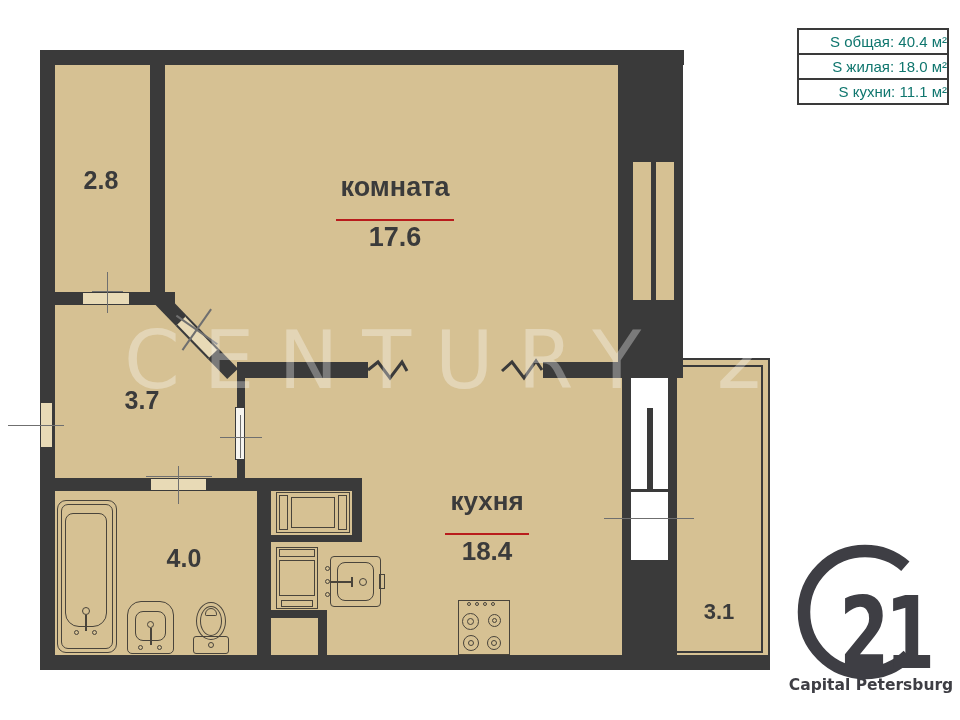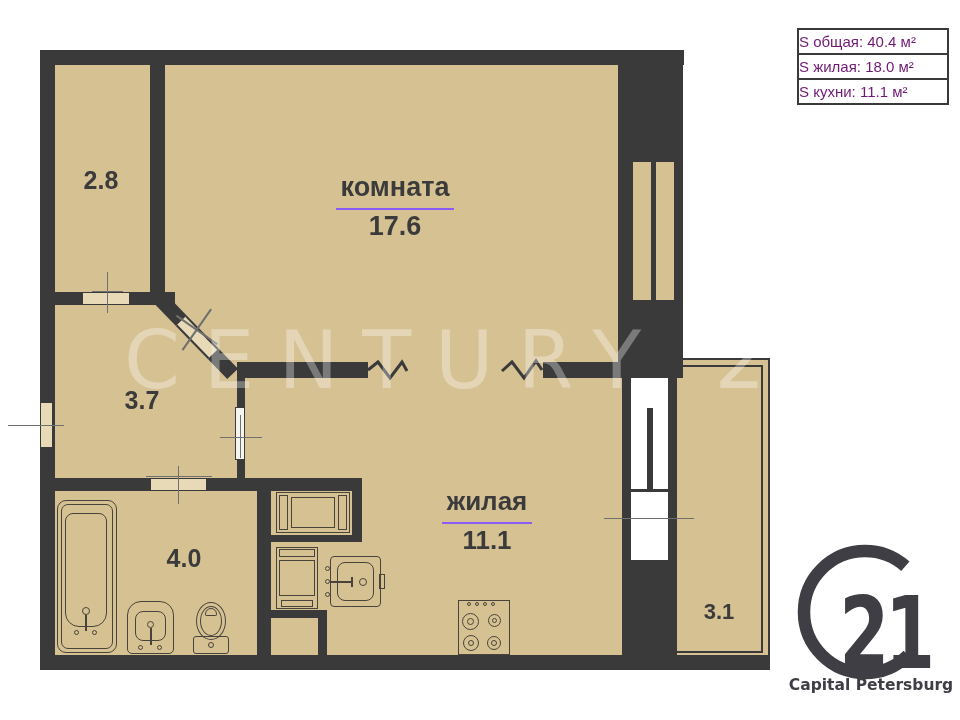--- a/index.html
+++ b/index.html
@@ -8,27 +8,27 @@
   .abs{position:absolute;}
   .w{position:absolute;background:#3a3a3a;}
   .floor{position:absolute;background:#d6c193;}
   .gap{position:absolute;background:#e8dab6;border:1px solid #3a3a3a;box-sizing:border-box;}
   .fx{position:absolute;border:1px solid #49443b;box-sizing:border-box;background:transparent;}
   .circ{border-radius:50%;}
   .dim{position:absolute;background:#6f6f6f;}
   .lbl{position:absolute;color:#3b3b3b;font-weight:bold;text-align:center;}
   .num25{font-size:25px;}
   .roomblock{position:absolute;text-align:center;color:#3b3b3b;font-weight:bold;}
-  .rname{display:inline-block;border-bottom:2px solid #8b5cf6;padding:0 5px 5px 5px;}
+  .rname{display:inline-block;border-bottom:2px solid #b91c1c;padding:0 5px 16px 5px;}
   .watermark{position:absolute;left:124px;top:314px;font-size:80px;font-weight:normal;
              letter-spacing:24px;color:rgba(255,255,255,0.33);white-space:nowrap;
              font-family:"DejaVu Sans", sans-serif;}
   .infobox{position:absolute;left:797px;top:28px;width:152px;}
   .inforow{box-sizing:border-box;border:2px solid #3a3a3a;background:#ffffff;margin-top:-2px;
-           height:27px;line-height:23px;text-align:left;font-size:15px;color:#701a75;}
+           height:27px;line-height:23px;text-align:right;font-size:15px;color:#0f766e;}
   .inforow:first-child{margin-top:0;}
   svg{position:absolute;overflow:visible;}
 </style>
 </head>
 <body>
 
 <div id="plan">
 
   <div class="floor" style="left:55px;top:65px;width:567px;height:590px;"></div>
 
@@ -156,22 +156,22 @@
   <div class="dim" style="left:8px;top:425px;width:56px;height:1px;"></div>
   <div class="dim" style="left:604px;top:518px;width:90px;height:1px;"></div>
 
   <div class="watermark">CENTURY 21</div>
 
   <div class="roomblock" style="left:325px;top:172px;width:140px;font-size:27px;">
     <span class="rname">комната</span>
     <div style="margin-top:1px;">17.6</div>
   </div>
   <div class="roomblock" style="left:417px;top:486px;width:140px;font-size:26px;">
-    <span class="rname">жилая</span>
-    <div style="margin-top:1px;">11.1</div>
+    <span class="rname">кухня</span>
+    <div style="margin-top:1px;">18.4</div>
   </div>
   <div class="lbl num25" style="left:73px;top:166px;width:56px;">2.8</div>
   <div class="lbl num25" style="left:114px;top:386px;width:56px;">3.7</div>
   <div class="lbl num25" style="left:156px;top:544px;width:56px;">4.0</div>
   <div class="lbl" style="left:691px;top:599px;width:56px;font-size:22px;">3.1</div>
 
   <div class="infobox">
     <div class="inforow">S общая: 40.4 м²</div>
     <div class="inforow">S жилая: 18.0 м²</div>
     <div class="inforow">S кухни: 11.1 м²</div>

